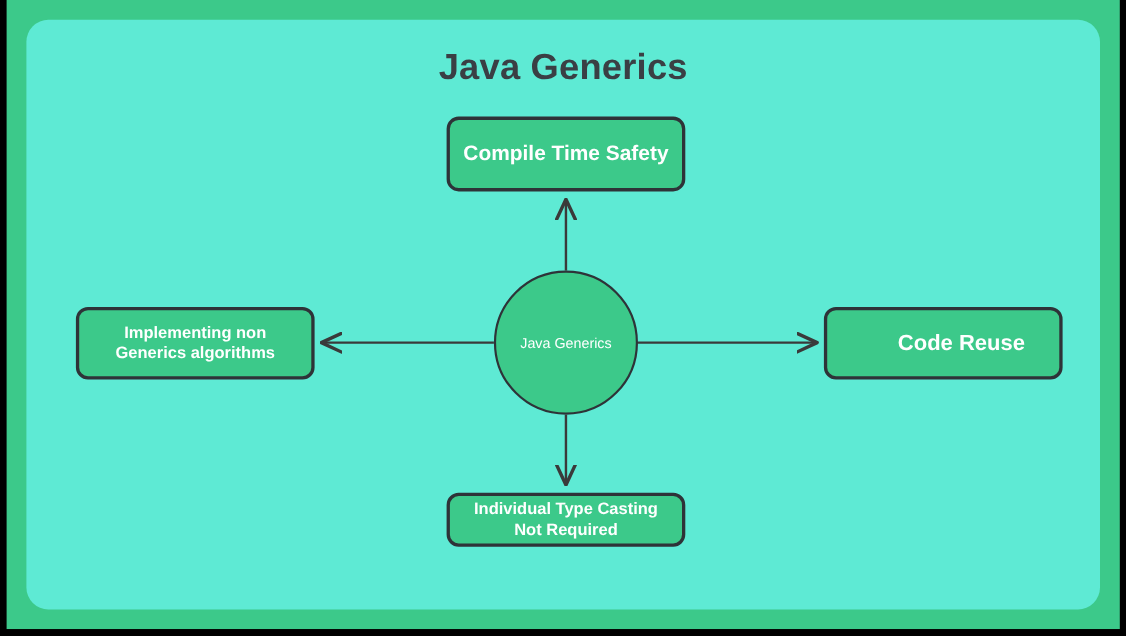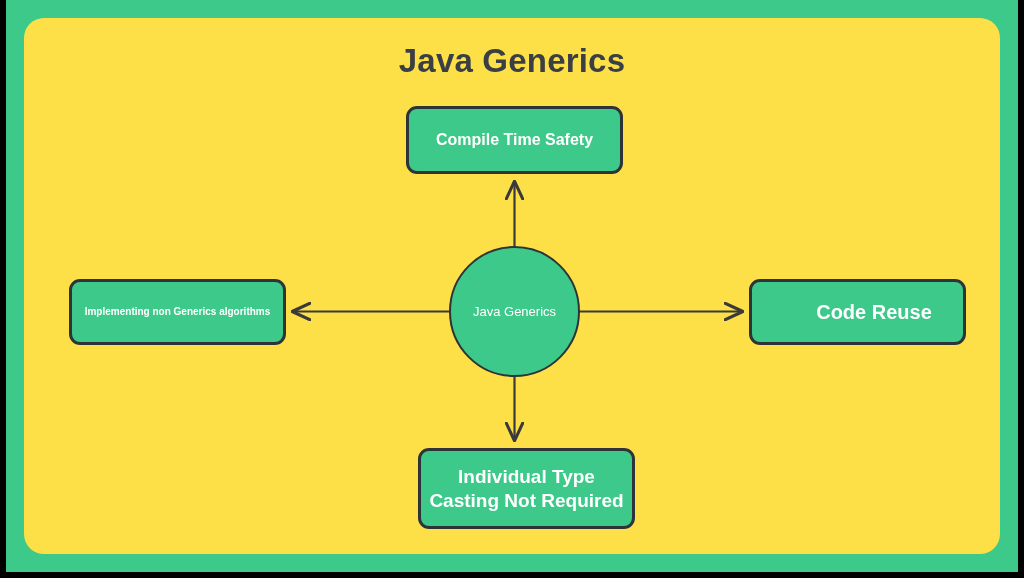--- a/index.html
+++ b/index.html
@@ -25,21 +25,21 @@
     box-sizing: border-box;
   }
 
   
   #card {
     position: absolute;
     left: 18px;
     top: 18px;
     width: 976px;
     height: 536px;
-    background: #fde047;
+    background: #5eead4;
     border-radius: 20px;
     box-sizing: border-box;
   }
 
   
   #page-title {
     position: absolute;
     left: 0;
     top: 24px;
     width: 976px;
@@ -80,44 +80,43 @@
     color: #FFFFFF;
     font-weight: bold;
     line-height: 1.22;
     padding: 4px 8px;
   }
   #node-top {
     left: 382px;
     top: 88px;
     width: 217px;
     height: 68px;
-    font-size: 16px;
+    font-size: 19px;
   }
   #node-right {
     left: 725px;
     top: 261px;
     width: 217px;
     height: 66px;
     font-size: 20px;
     padding-left: 41px;
   }
   #node-bottom {
     left: 382px;
     top: 430px;
     width: 217px;
-    height: 81px;
-    font-size: 19px;
-    margin-left: 12px;
+    height: 49px;
+    font-size: 15px;
   }
   #node-left {
     left: 45px;
     top: 261px;
     width: 217px;
     height: 66px;
-    font-size: 10px;
+    font-size: 15px;
   }
 
   
   #node-center {
     position: absolute;
     left: 425px;
     top: 228px;
     width: 131px;
     height: 131px;
     border-radius: 50%;

